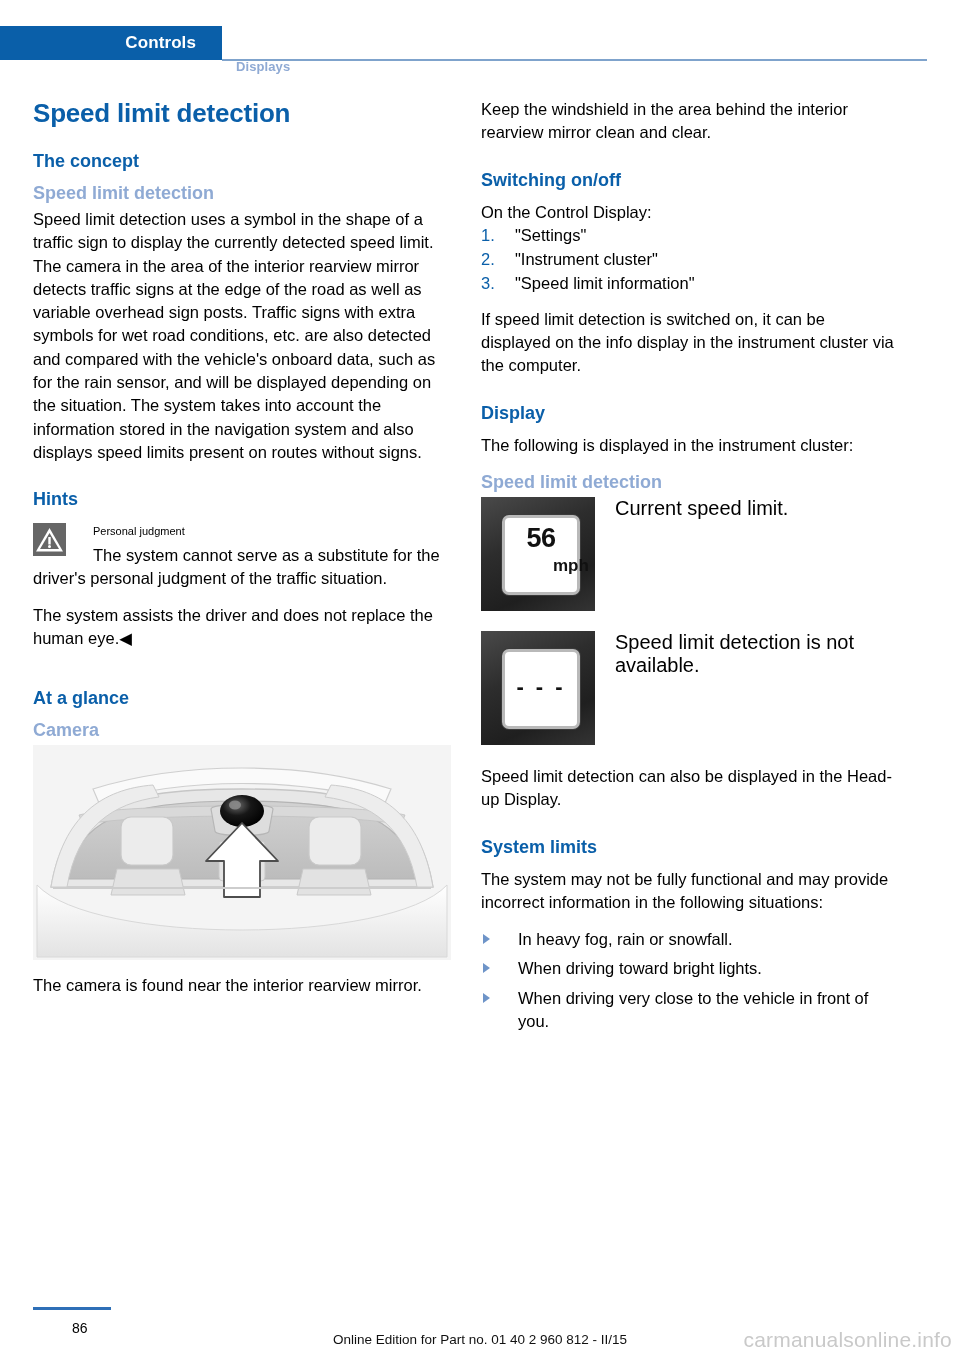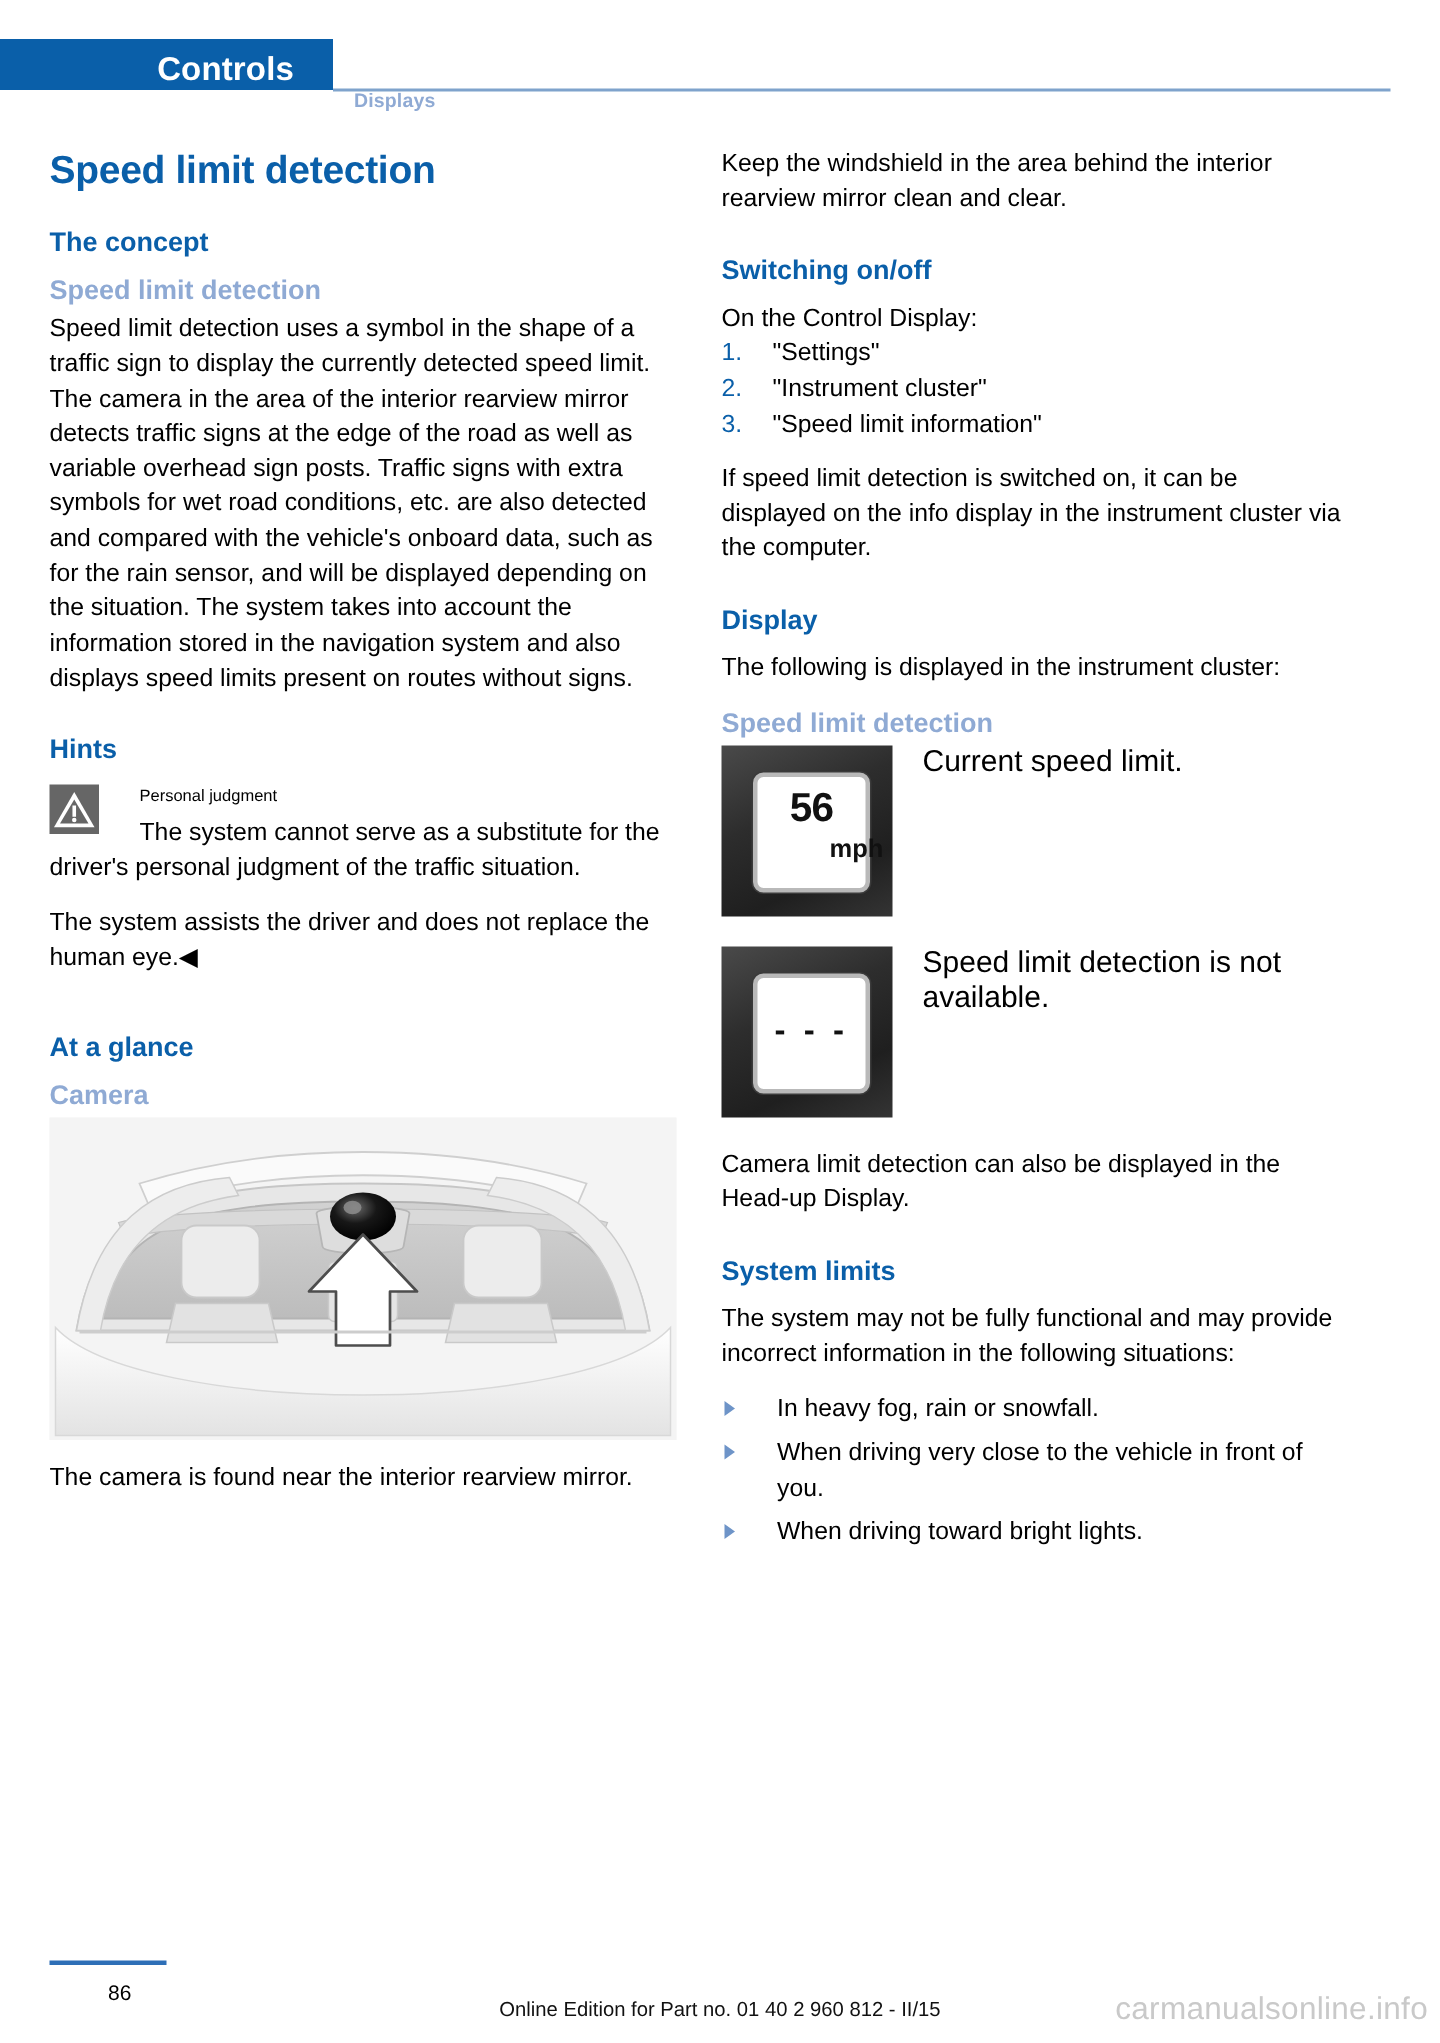--- a/index.html
+++ b/index.html
@@ -30,21 +30,21 @@
     left: 0;
     top: 0;
     width: 222px;
     height: 34px;
     background: #0A5FA9;
   }
   .tab-active-label {
     position: absolute;
     right: 26px;
     top: 7px;
-    font-size: 22px;
+    font-size: 17px;
     font-weight: bold;
     color: #ffffff;
     letter-spacing: 0.1px;
     margin-left: 38px;
   }
   .tab-inactive-label {
     position: absolute;
     left: 236px;
     top: 33px;
     font-size: 13px;
@@ -433,39 +433,39 @@
 
   <div class="icon-row">
     <div class="icon-panel">
       <div class="sign">
         <div class="sign-dashes">- - -</div>
       </div>
     </div>
     <div class="icon-caption">Speed limit detection is not available.</div>
   </div>
 
-  <p class="body">Camera limit detection can also be displayed in the Head-up Display.</p>
+  <p class="body">Speed limit detection can also be displayed in the Head-up Display.</p>
 
   <div class="gap-sm"></div>
 
   <h2 class="sec">System limits</h2>
   <p class="body">The system may not be fully functional and may provide incorrect information in the following situations:</p>
 
   <ul class="bullets">
     <li>
       <span class="tri"></span>
       <span>In heavy fog, rain or snowfall.</span>
     </li>
     <li>
       <span class="tri"></span>
+      <span>When driving toward bright lights.</span>
+    </li>
+    <li>
+      <span class="tri"></span>
       <span>When driving very close to the vehicle in front of you.</span>
-    </li>
-    <li>
-      <span class="tri"></span>
-      <span>When driving toward bright lights.</span>
     </li>
   </ul>
 </div>
 
 <div class="footer-rule"></div>
 <div class="page-num">86</div>
 <div class="edition">Online Edition for Part no. 01 40 2 960 812 - II/15</div>
 <div class="watermark">carmanualsonline.info</div>
 
 </body></html>

